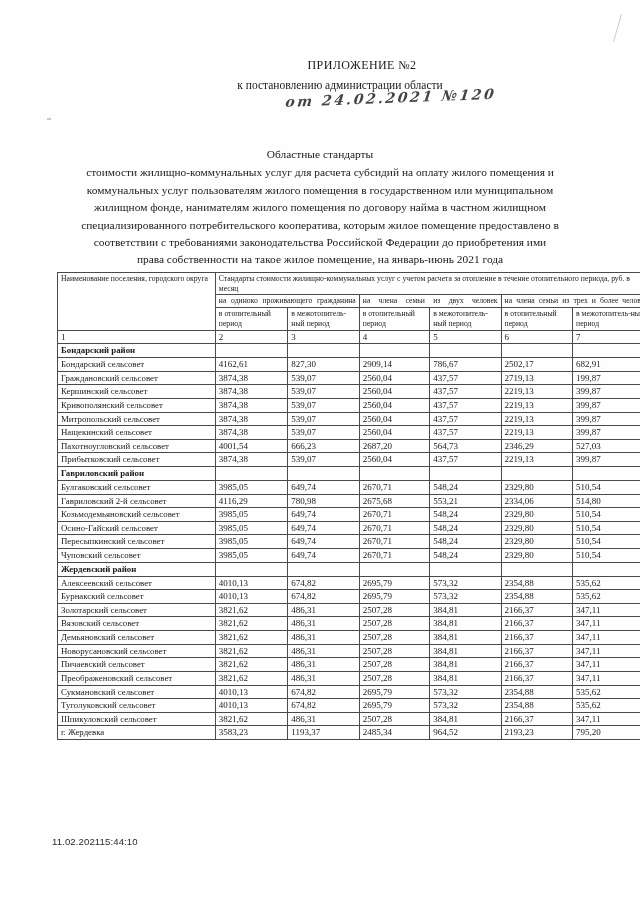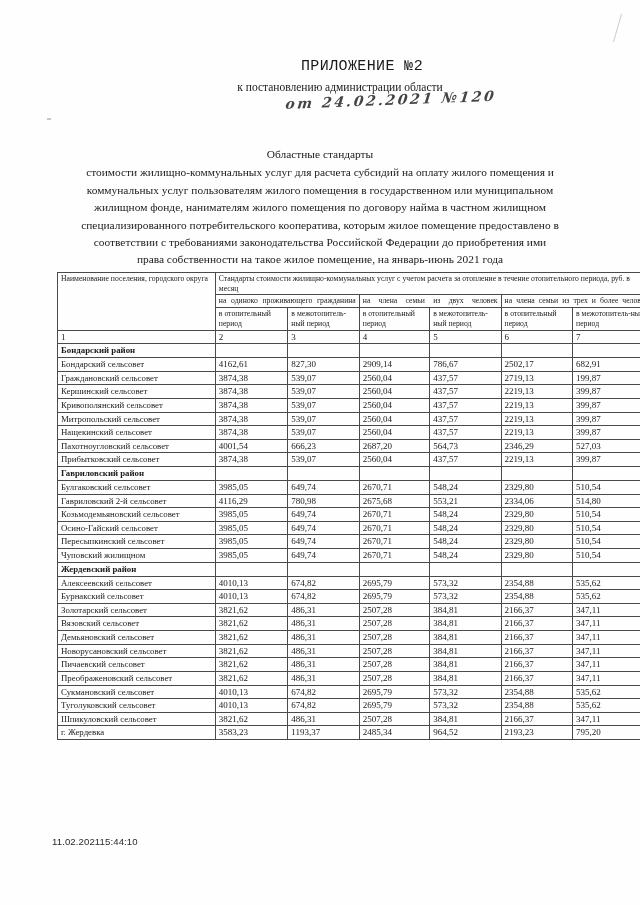--- a/index.html
+++ b/index.html
@@ -44,24 +44,23 @@
 
   
   .header {
     position: absolute;
     top: 58px;
     left: 0;
     right: 26px;
     text-align: center;
   }
   .header .line1 {
-    font-size: 15px;
+    font-size: 12px;
     letter-spacing: .4px;
     padding-left: 110px;
-    font-family: Liberation Mono, monospace;
   }
   .header .line2 {
     font-size: 11.5px;
     margin-top: 6px;
     padding-left: 66px;
   }
   .handwritten {
     display: block;
     margin-top: 2px;
     padding-left: 168px;
@@ -364,21 +363,21 @@
           <tr>
             <td class="name">Пересыпкинский сельсовет</td>
             <td class="val">3985,05</td>
             <td class="val">649,74</td>
             <td class="val">2670,71</td>
             <td class="val">548,24</td>
             <td class="val">2329,80</td>
             <td class="val">510,54</td>
           </tr>
           <tr>
-            <td class="name">Чуповский жилищном</td>
+            <td class="name">Чуповский сельсовет</td>
             <td class="val">3985,05</td>
             <td class="val">649,74</td>
             <td class="val">2670,71</td>
             <td class="val">548,24</td>
             <td class="val">2329,80</td>
             <td class="val">510,54</td>
           </tr>
           <tr class="district">
             <td class="name">Жердевский район</td>
             <td class="blank"></td>

